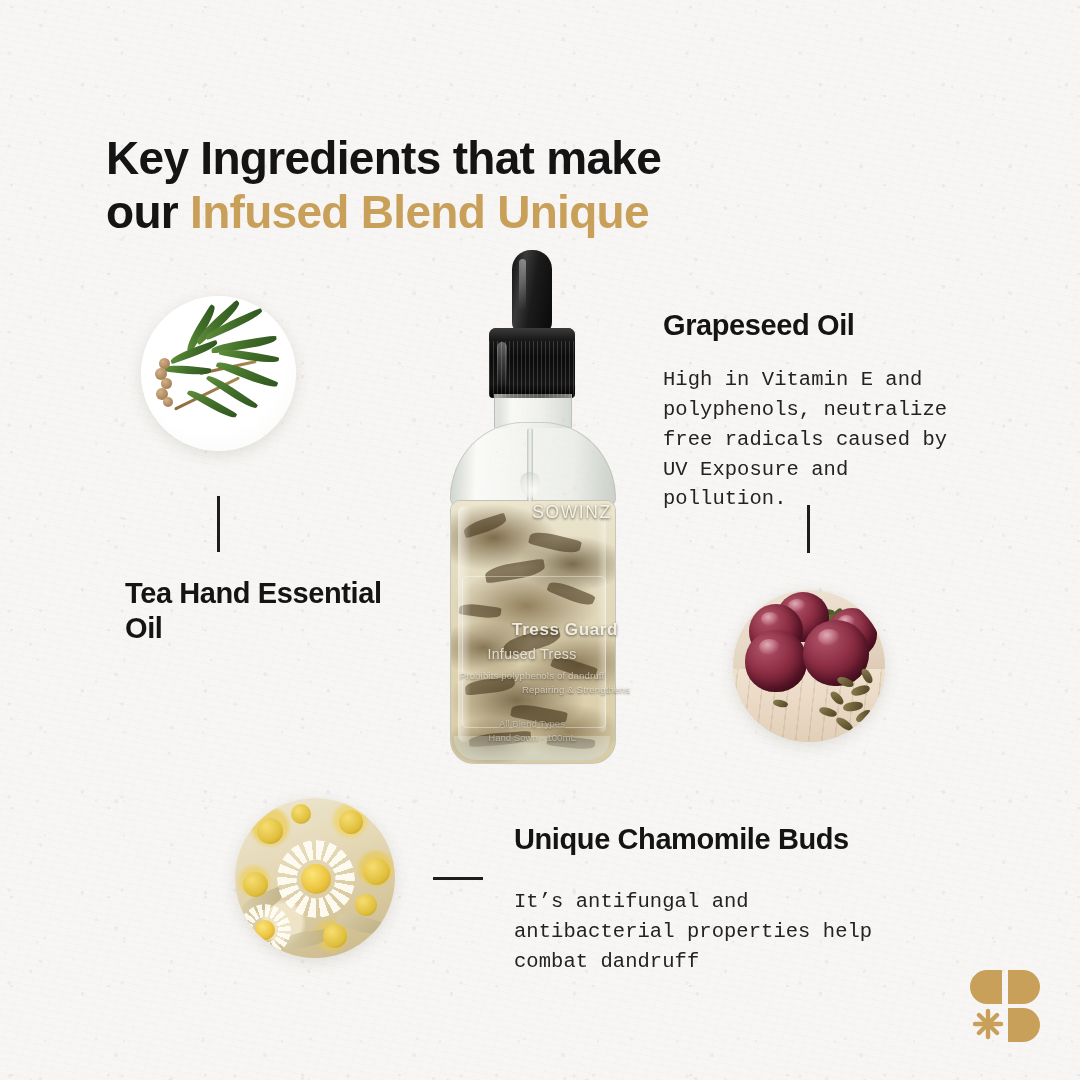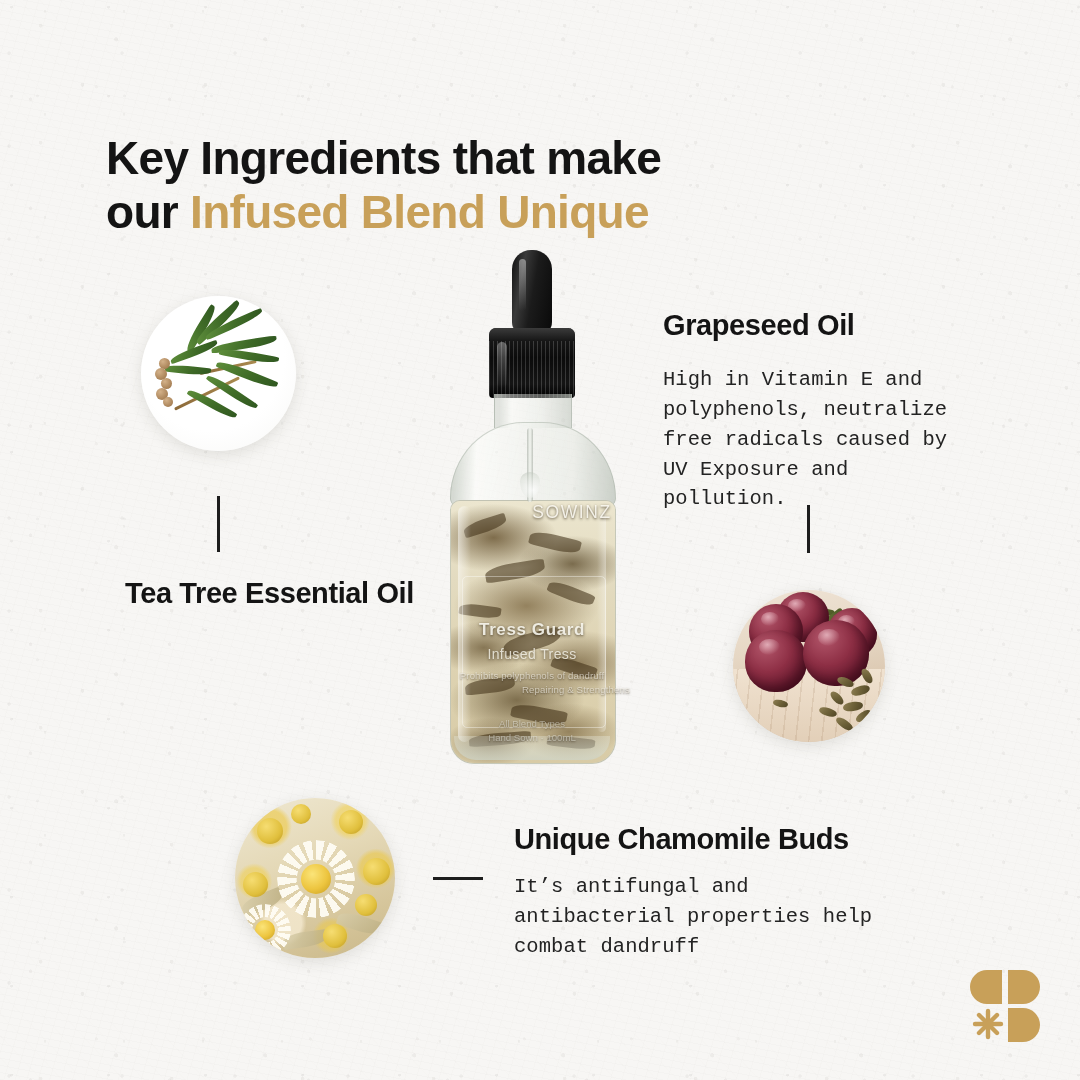--- a/index.html
+++ b/index.html
@@ -83,21 +83,21 @@
     font-weight: 400;
     line-height: 1.45;
     letter-spacing: 0.05px;
     color: #232323;
     font-family: Liberation Mono, monospace;
   }
 
   #block-grapeseed { left: 663px; top: 308px; width: 300px; }
   #block-teatree   { left: 125px; top: 576px; width: 300px; }
   #block-chamomile { left: 514px; top: 822px; width: 380px; }
-  #block-chamomile .block-body { margin-top: 15px; }
+  #block-chamomile .block-body { margin-top: 30px; }
 
   
   .photo-circle {
     position: absolute;
     border-radius: 50%;
     overflow: hidden;
     box-shadow: 0 4px 16px rgba(60,55,45,.12);
   }
 
   
@@ -312,20 +312,21 @@
   }
   .b-product {
     position: absolute;
     left: 18px; top: 370px; width: 164px;
     text-align: center;
     font-size: 17px;
     font-weight: 600;
     letter-spacing: 0.6px;
     color: rgba(252,250,242,.88);
     text-shadow: 0 1px 3px rgba(40,28,10,.70);
+    padding-left: 33px;
   }
   .b-sub {
     position: absolute;
     left: 18px; top: 396px; width: 164px;
     text-align: center;
     font-size: 14px;
     font-weight: 500;
     letter-spacing: 0.4px;
     color: rgba(250,248,240,.78);
     text-shadow: 0 1px 3px rgba(40,28,10,.65);
@@ -463,21 +464,21 @@
     <div class="b-fine3">All Blend Types</div>
     <div class="b-fine4">Hand Sown · 100mL</div>
   </div>
 
   <div class="block" id="block-grapeseed">
     <h2 class="block-title">Grapeseed Oil</h2>
     <p class="block-body">High in Vitamin E and polyphenols, neutralize free radicals caused by UV Exposure and pollution.</p>
   </div>
 
   <div class="block" id="block-teatree">
-    <h2 class="block-title">Tea Tree Essential Oil</h2>
+    <h2 class="block-title">Tea Hand Essential Oil</h2>
   </div>
 
   <div class="photo-circle" id="photo-grape">
     <div class="grape-bg"></div>
     <div class="grape-board"></div>
     <div class="grape-stem" style="left:58px; top:16px; width:44px; height:6px; transform:rotate(12deg);"></div>
     <div class="grape-stem" style="left:82px; top:26px; width:30px; height:5px; transform:rotate(-38deg);"></div>
     <div class="grape" style="left:44px; top:2px;  width:52px; height:50px;"></div>
     <div class="grape" style="left:16px; top:14px; width:54px; height:54px;"></div>
     <div class="grape" style="left:94px; top:18px; width:50px; height:50px;"></div>

